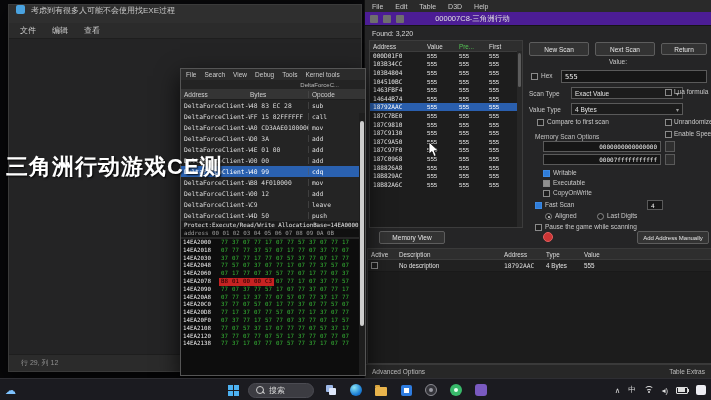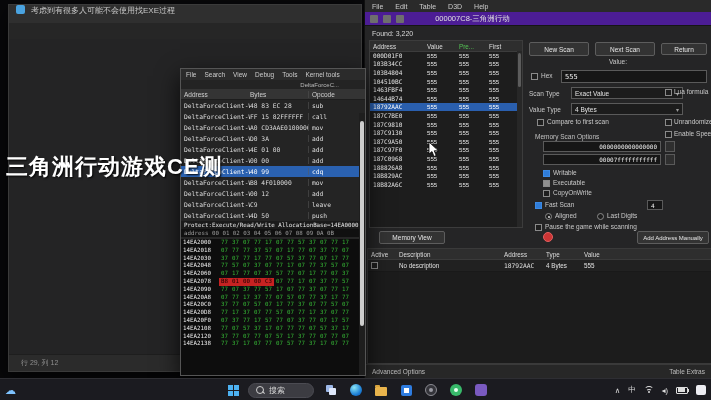--- a/index.html
+++ b/index.html
@@ -138,20 +138,25 @@
 </head>
 <body>
 
 <div id="screen">
 
   <div id="notepad">
     <div class="np-title">
       <span class="np-icon"></span>
       <span>考虑到有很多人可能不会使用找EXE过程</span>
     </div>
+    <div class="np-menu">
+      <span>文件</span>
+      <span>编辑</span>
+      <span>查看</span>
+    </div>
     <div class="np-body"></div>
     <div class="np-status">
       <span>行 29, 列 12</span>
     </div>
   </div>
 
   <div id="overlay-text">三角洲行动游戏CE测</div>
 
   <div id="drunken">
     <div class="dk-menu">

